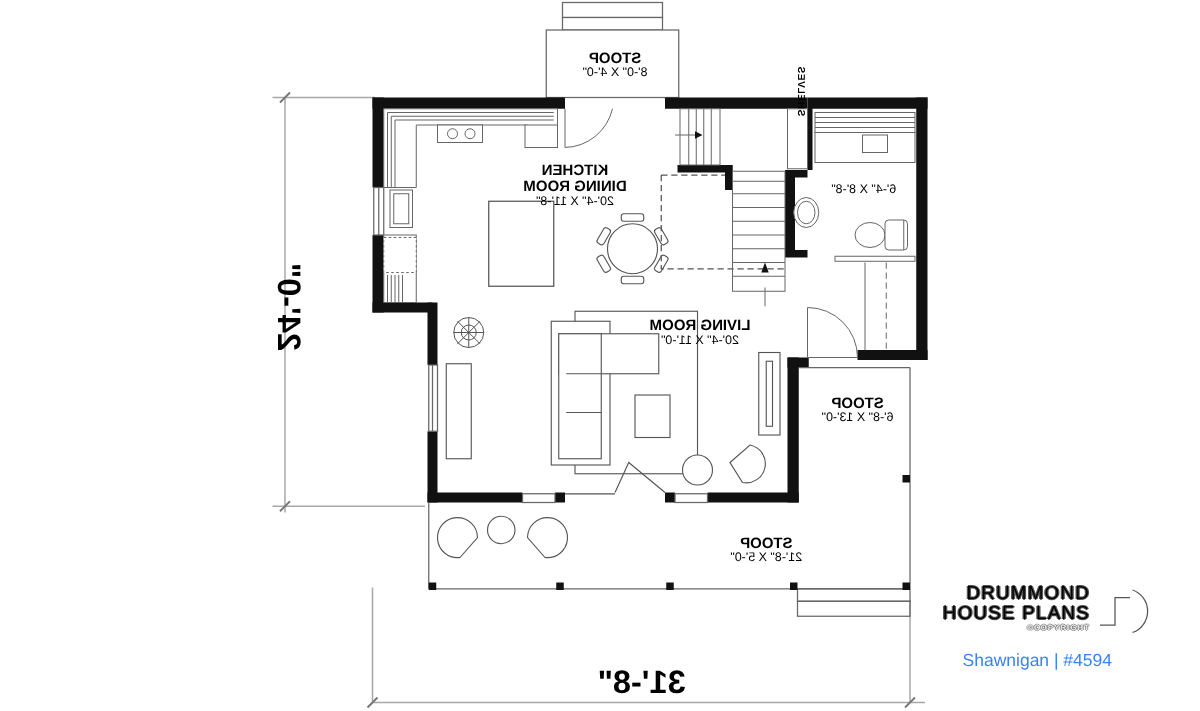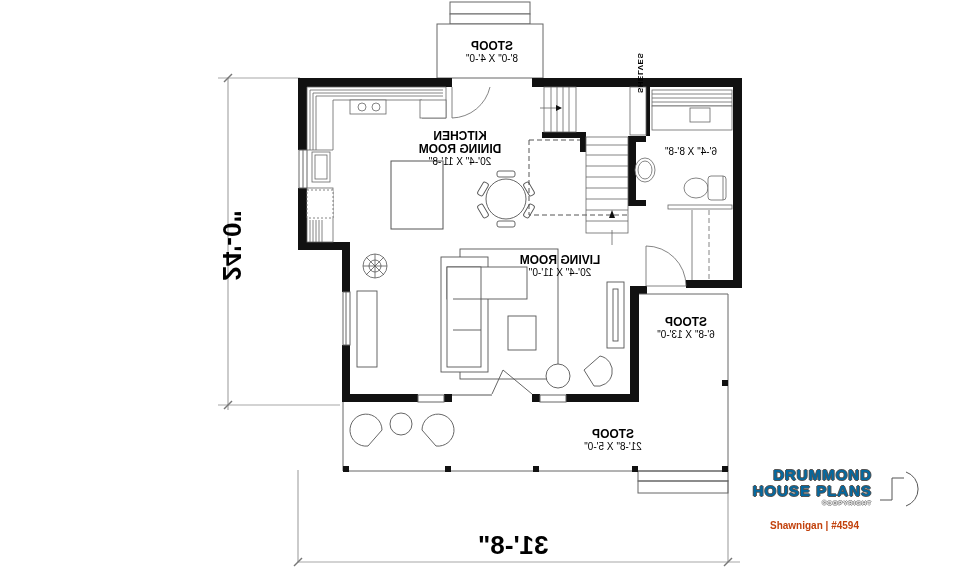--- a/index.html
+++ b/index.html
@@ -3,24 +3,24 @@
 <meta charset="utf-8">
 <style>
   html, body { margin: 0; padding: 0; background: #ffffff; }
   body { width: 960px; height: 569px; position: relative; overflow: hidden; font-family: "Liberation Sans", sans-serif; }
   #plan { position: absolute; left: 0; top: 0; }
   .lbl { position: absolute; text-align: center; color: #000; transform: scaleX(-1); white-space: nowrap; }
   .lbl .t { font-weight: bold; font-size: 12px; line-height: 13px; display: block; }
   .lbl .d { font-size: 10px; line-height: 11px; display: block; }
   .dim { position: absolute; font-weight: bold; color: #000; font-size: 26px; white-space: nowrap; }
   .brand { position: absolute; right: 42px; top: 467px; text-align: right; color: #fff; }
-  .brand .b1, .brand .b2 { font-size: 15px; letter-spacing: 1px; line-height: 16px; display: block; color: #0369a1;
-     text-shadow: -1px 0 #555, 1px 0 #555, 0 -1px #555, 0 1px #555; font-weight: bold; }
+  .brand .b1, .brand .b2 { font-size: 15px; letter-spacing: 1px; line-height: 16px; display: block; color: #000000;
+     text-shadow: -1px 0 #555, 1px 0 #555, 0 -1px #555, 0 1px #555; font-weight: normal; }
   .brand .b3 { font-size: 6px; line-height: 8px; display: block; color: #fff; text-shadow: -1px 0 #777, 1px 0 #777, 0 -1px #777, 0 1px #777; letter-spacing: 1px;}
-  .plan-name { position: absolute; left: 770px; top: 520px; font-size: 10px; font-weight: bold; color: #c2410c; white-space: nowrap; }
+  .plan-name { position: absolute; left: 770px; top: 520px; font-size: 14px; font-weight: normal; color: #3b82f6; white-space: nowrap; }
   .shelves { position: absolute; left: 632px; top: 92px; width: 14px; height: 38px; }
   .shelves span { display: block; transform: rotate(90deg) scaleX(-1); transform-origin: 0 0; position: absolute; left: 13px; top: 1px; font-size: 8px; font-weight: bold; letter-spacing: 0.5px; }
 </style>
 </head>
 <body>
 
 <svg id="plan" width="960" height="569" viewBox="0 0 960 569" xmlns="http://www.w3.org/2000/svg">
 
   <g stroke="#a8a8a8" stroke-width="1.2" fill="none">
     <line x1="228" y1="78" x2="228" y2="410"></line>

